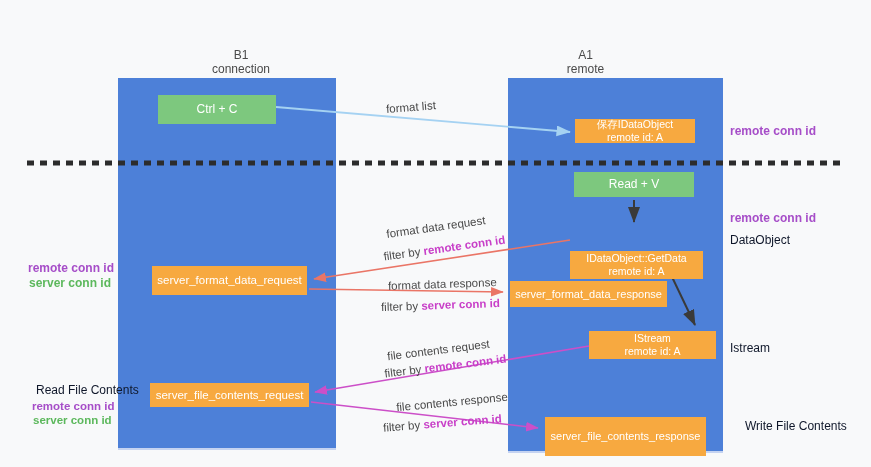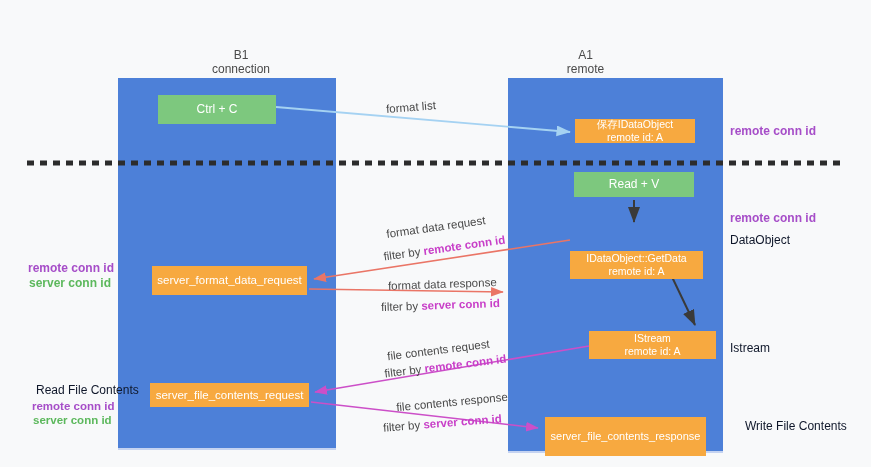--- a/index.html
+++ b/index.html
@@ -82,20 +82,23 @@
     <span>保存IDataObject</span>
     <span>remote id: A</span>
   </div>
   <div class="node green" style="left:574px;top:172px;width:120px;height:25px;">
     <span>Read + V</span>
   </div>
   <div class="node small" style="left:570px;top:227px;width:133px;height:28px;margin-top:24px;">
     <span>IDataObject::GetData</span>
     <span>remote id: A</span>
   </div>
+  <div class="node" style="left:510px;top:281px;width:157px;height:26px;">
+    <span>server_format_data_response</span>
+  </div>
   <div class="node small" style="left:589px;top:331px;width:127px;height:28px;">
     <span>IStream</span>
     <span>remote id: A</span>
   </div>
   <div class="node" style="left:545px;top:417px;width:161px;height:39px;">
     <span>server_file_contents_response</span>
   </div>
 
   <div class="abs edge-label r4" style="left:386px;top:101px;">format list</div>
 

